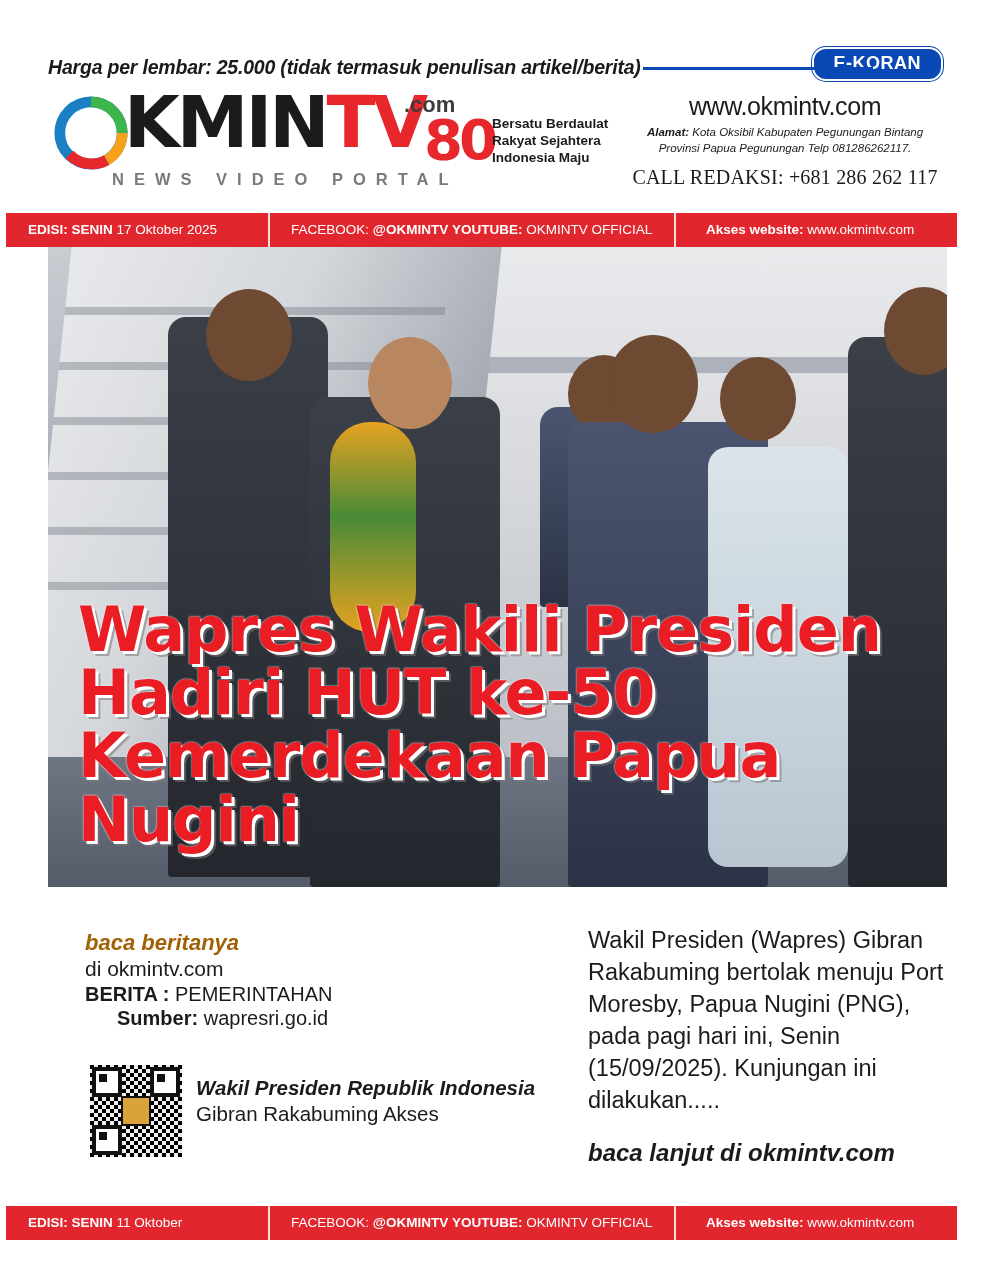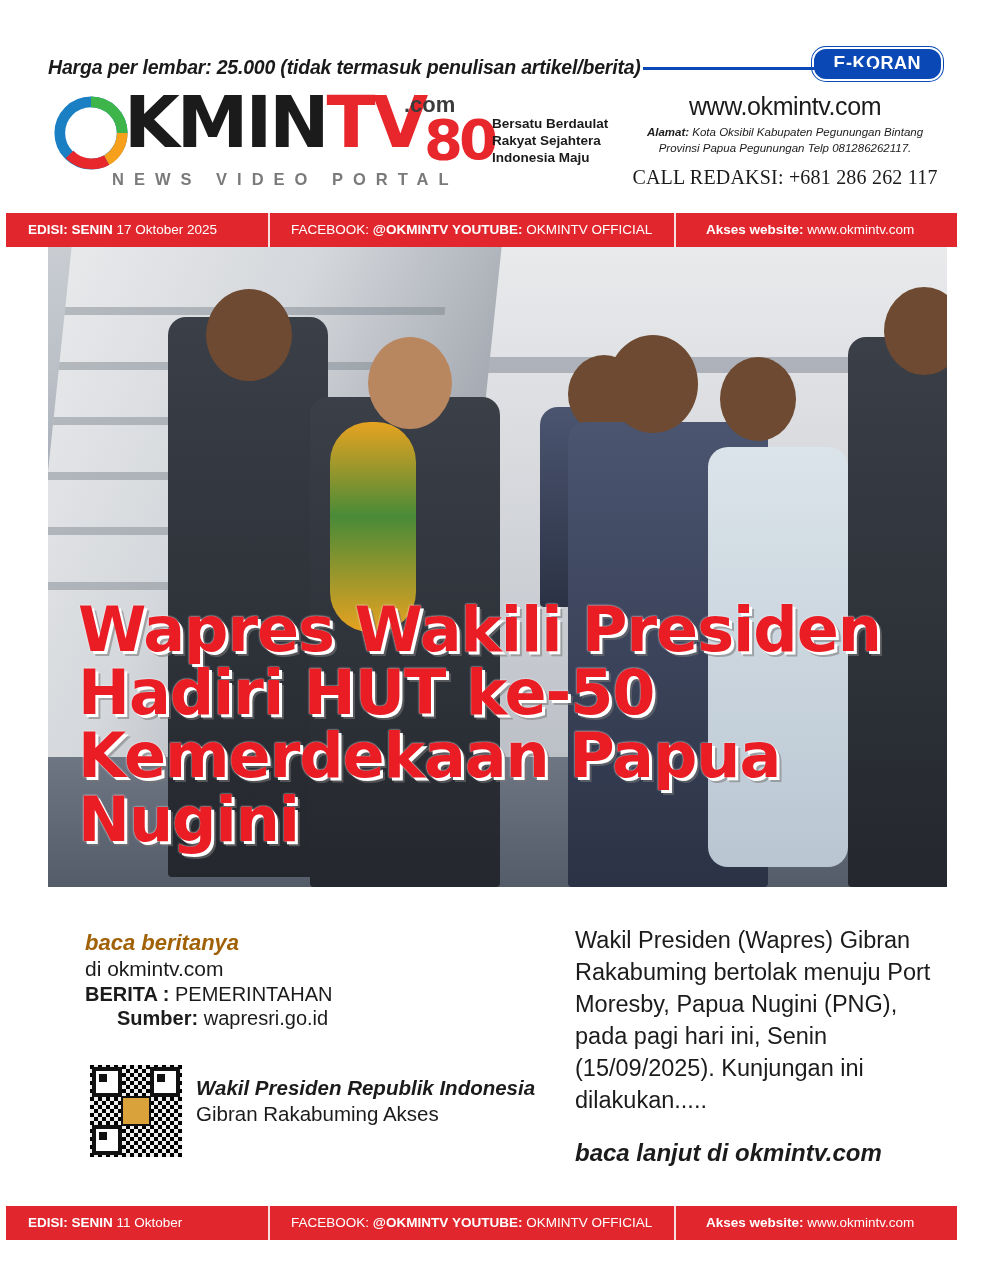--- a/index.html
+++ b/index.html
@@ -379,21 +379,21 @@
     color: #1b1b1b;
   }
   .wapres-person {
     font-size: 20.5px;
     color: #1b1b1b;
     margin-top: 2px;
   }
 
   .lower-right {
     position: absolute;
-    left: 575px;
+    left: 588px;
     top: 925px;
     width: 380px;
   }
   .lede {
     font-size: 23.5px;
     line-height: 1.36;
     color: #1b1b1b;
   }
   .baca-lanjut {
     margin-top: 22px;

